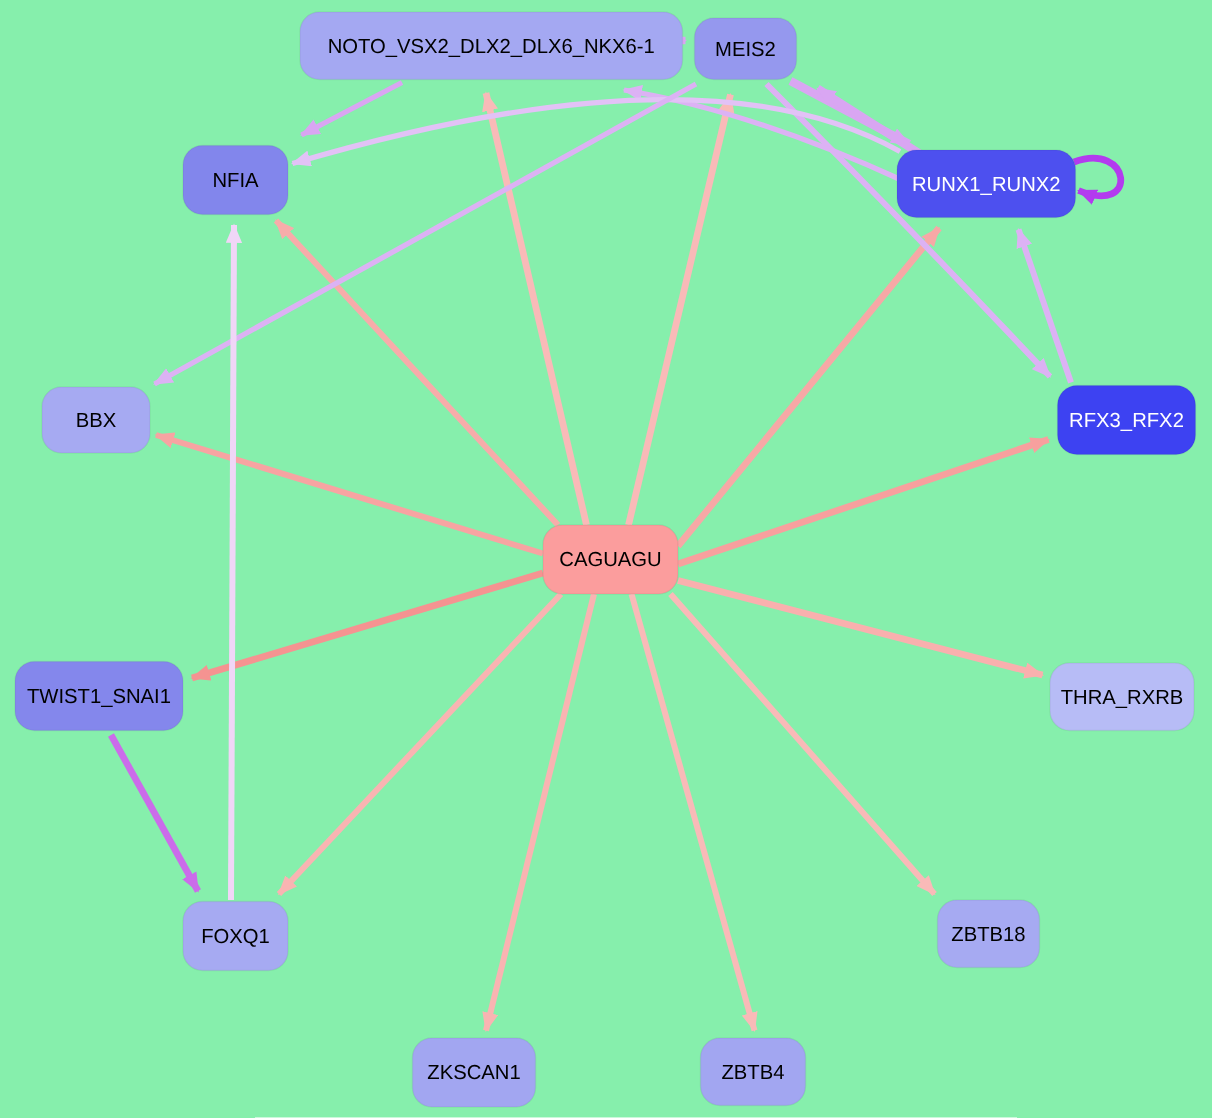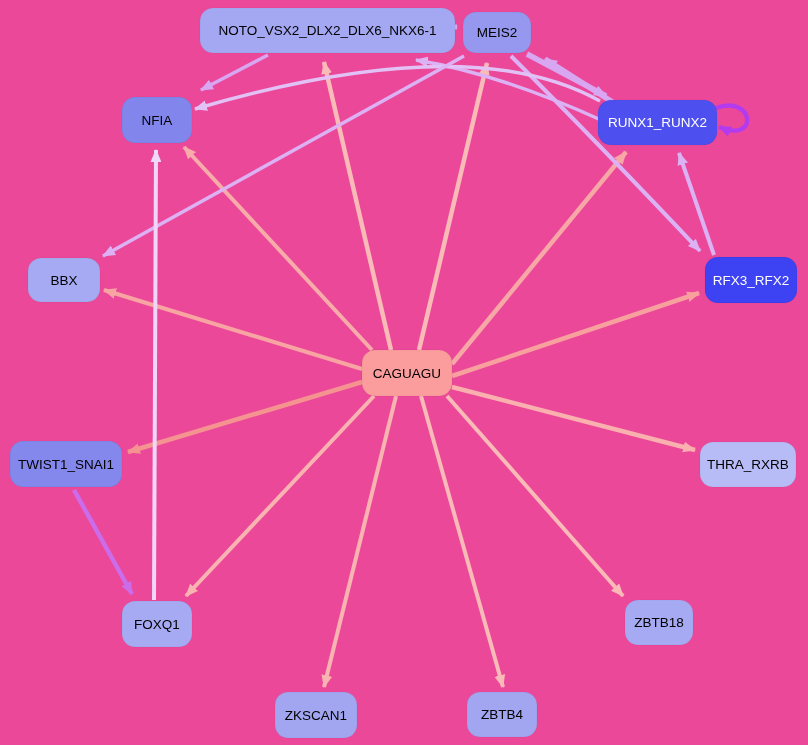--- a/index.html
+++ b/index.html
@@ -8,21 +8,21 @@
     background: #ffffff;
     width: 808px;
     height: 745px;
     overflow: hidden;
     font-family: "Liberation Sans", sans-serif;
   }
   #graph-wrap {
     position: relative;
     width: 808px;
     height: 745px;
-    background: #ec4899;
+    background: #86efac;
   }
   svg { display: block; }
   .node-rect { stroke: rgba(0,0,0,0.05); stroke-width: 1; }
   .node-label {
     font-family: "Liberation Sans", sans-serif;
     font-size: 13.5px;
     pointer-events: none;
   }
   .edge { fill: none; }
 </style>

